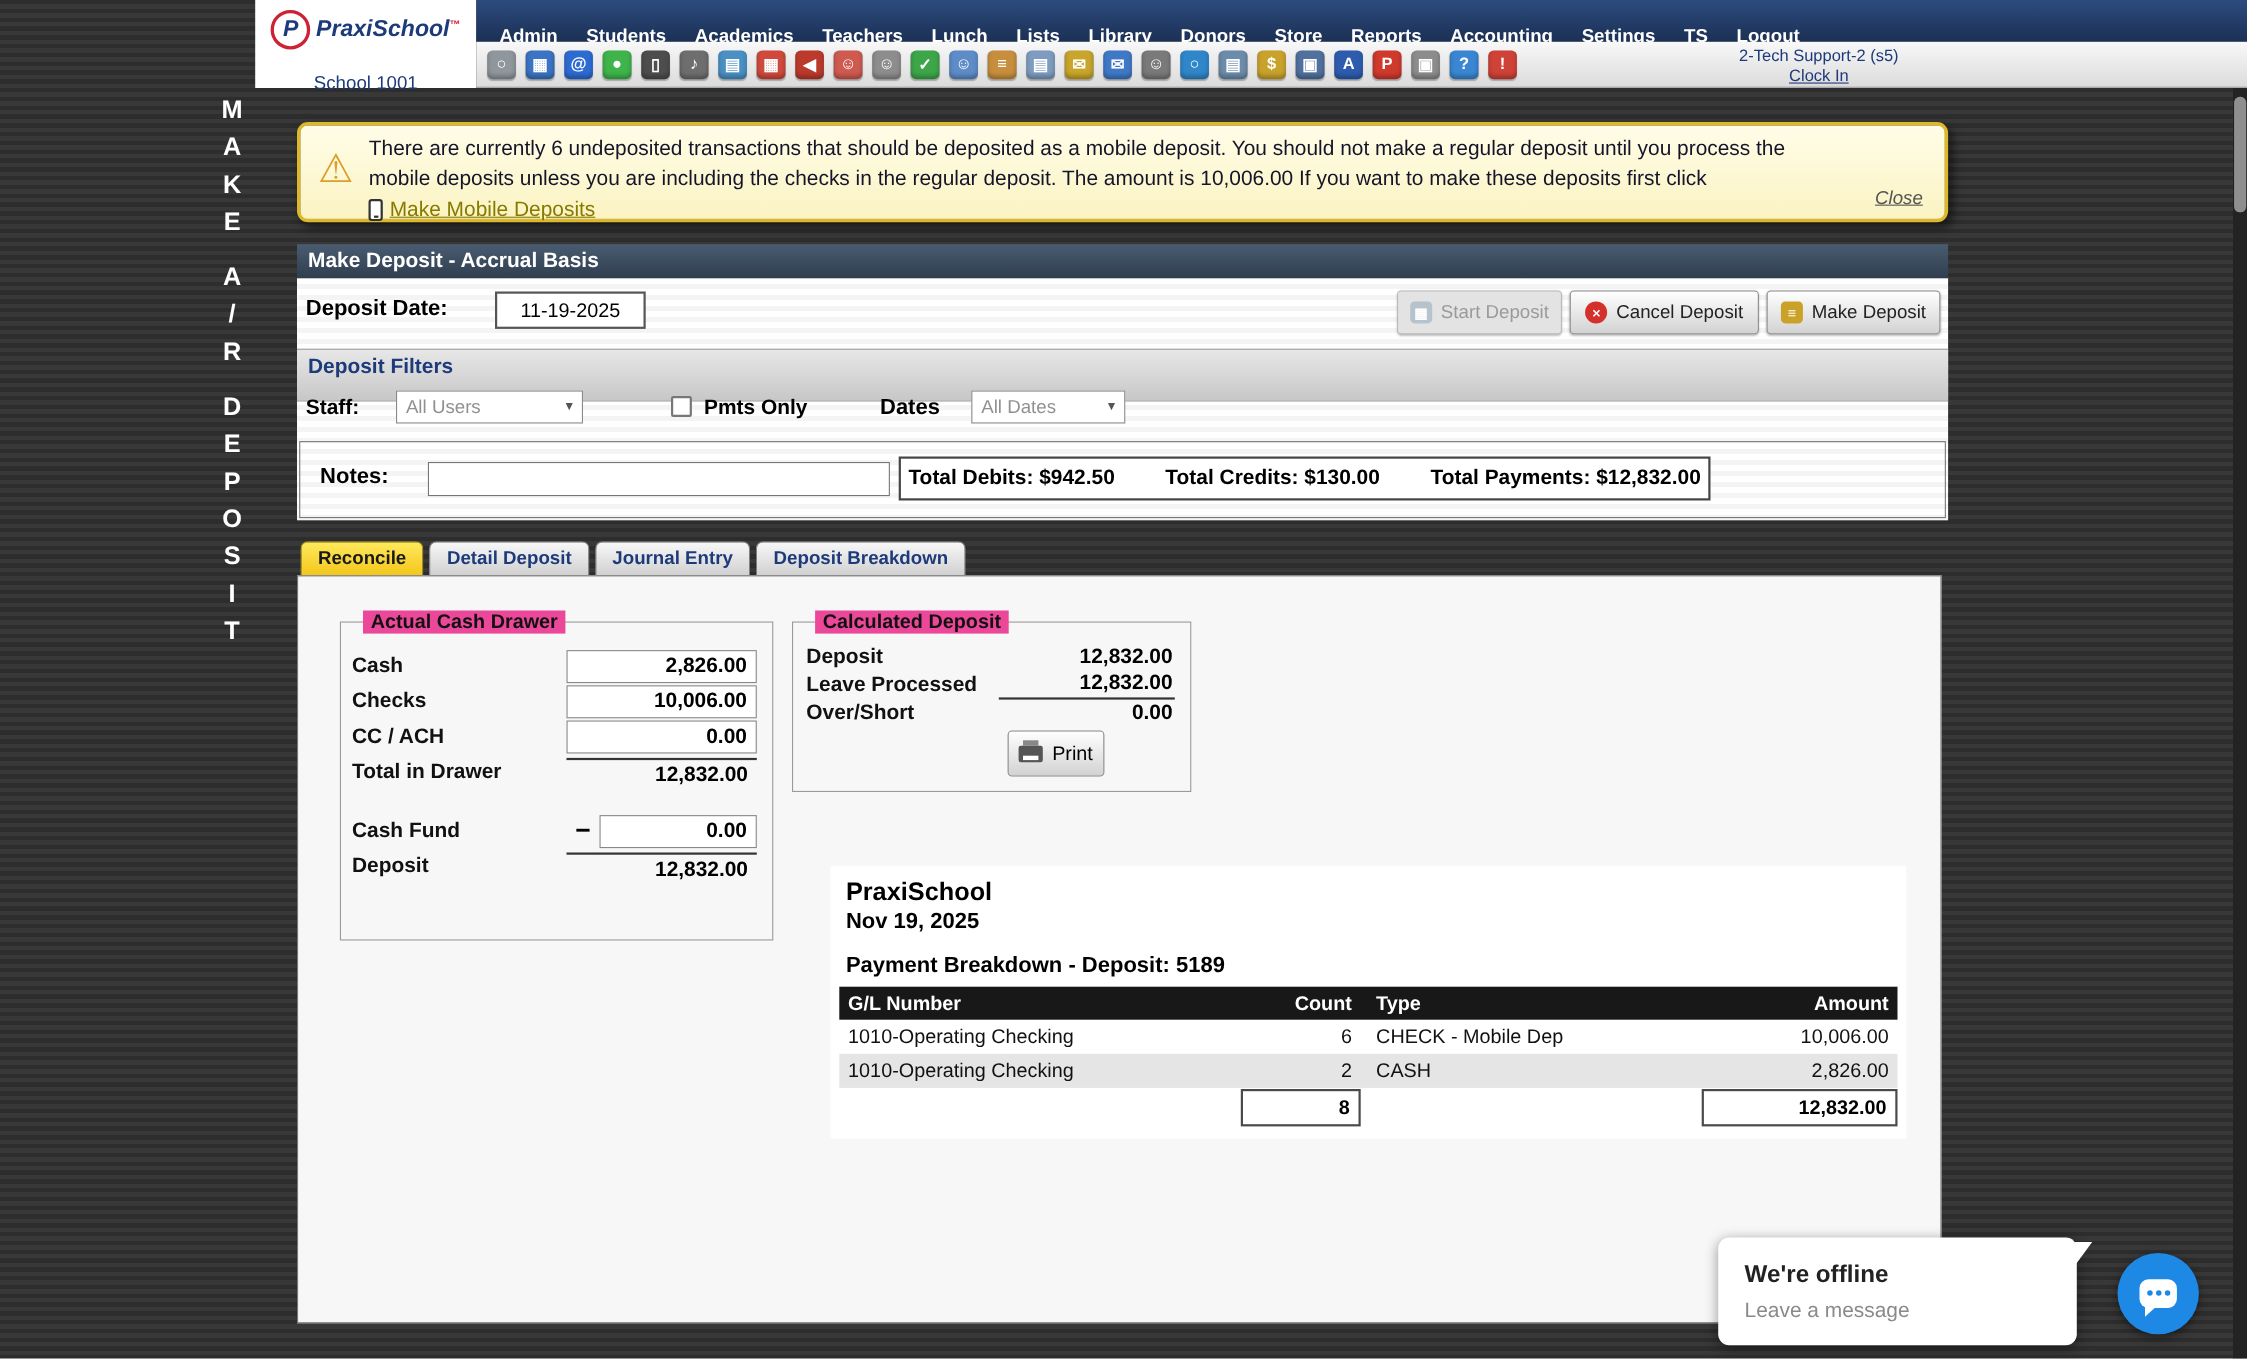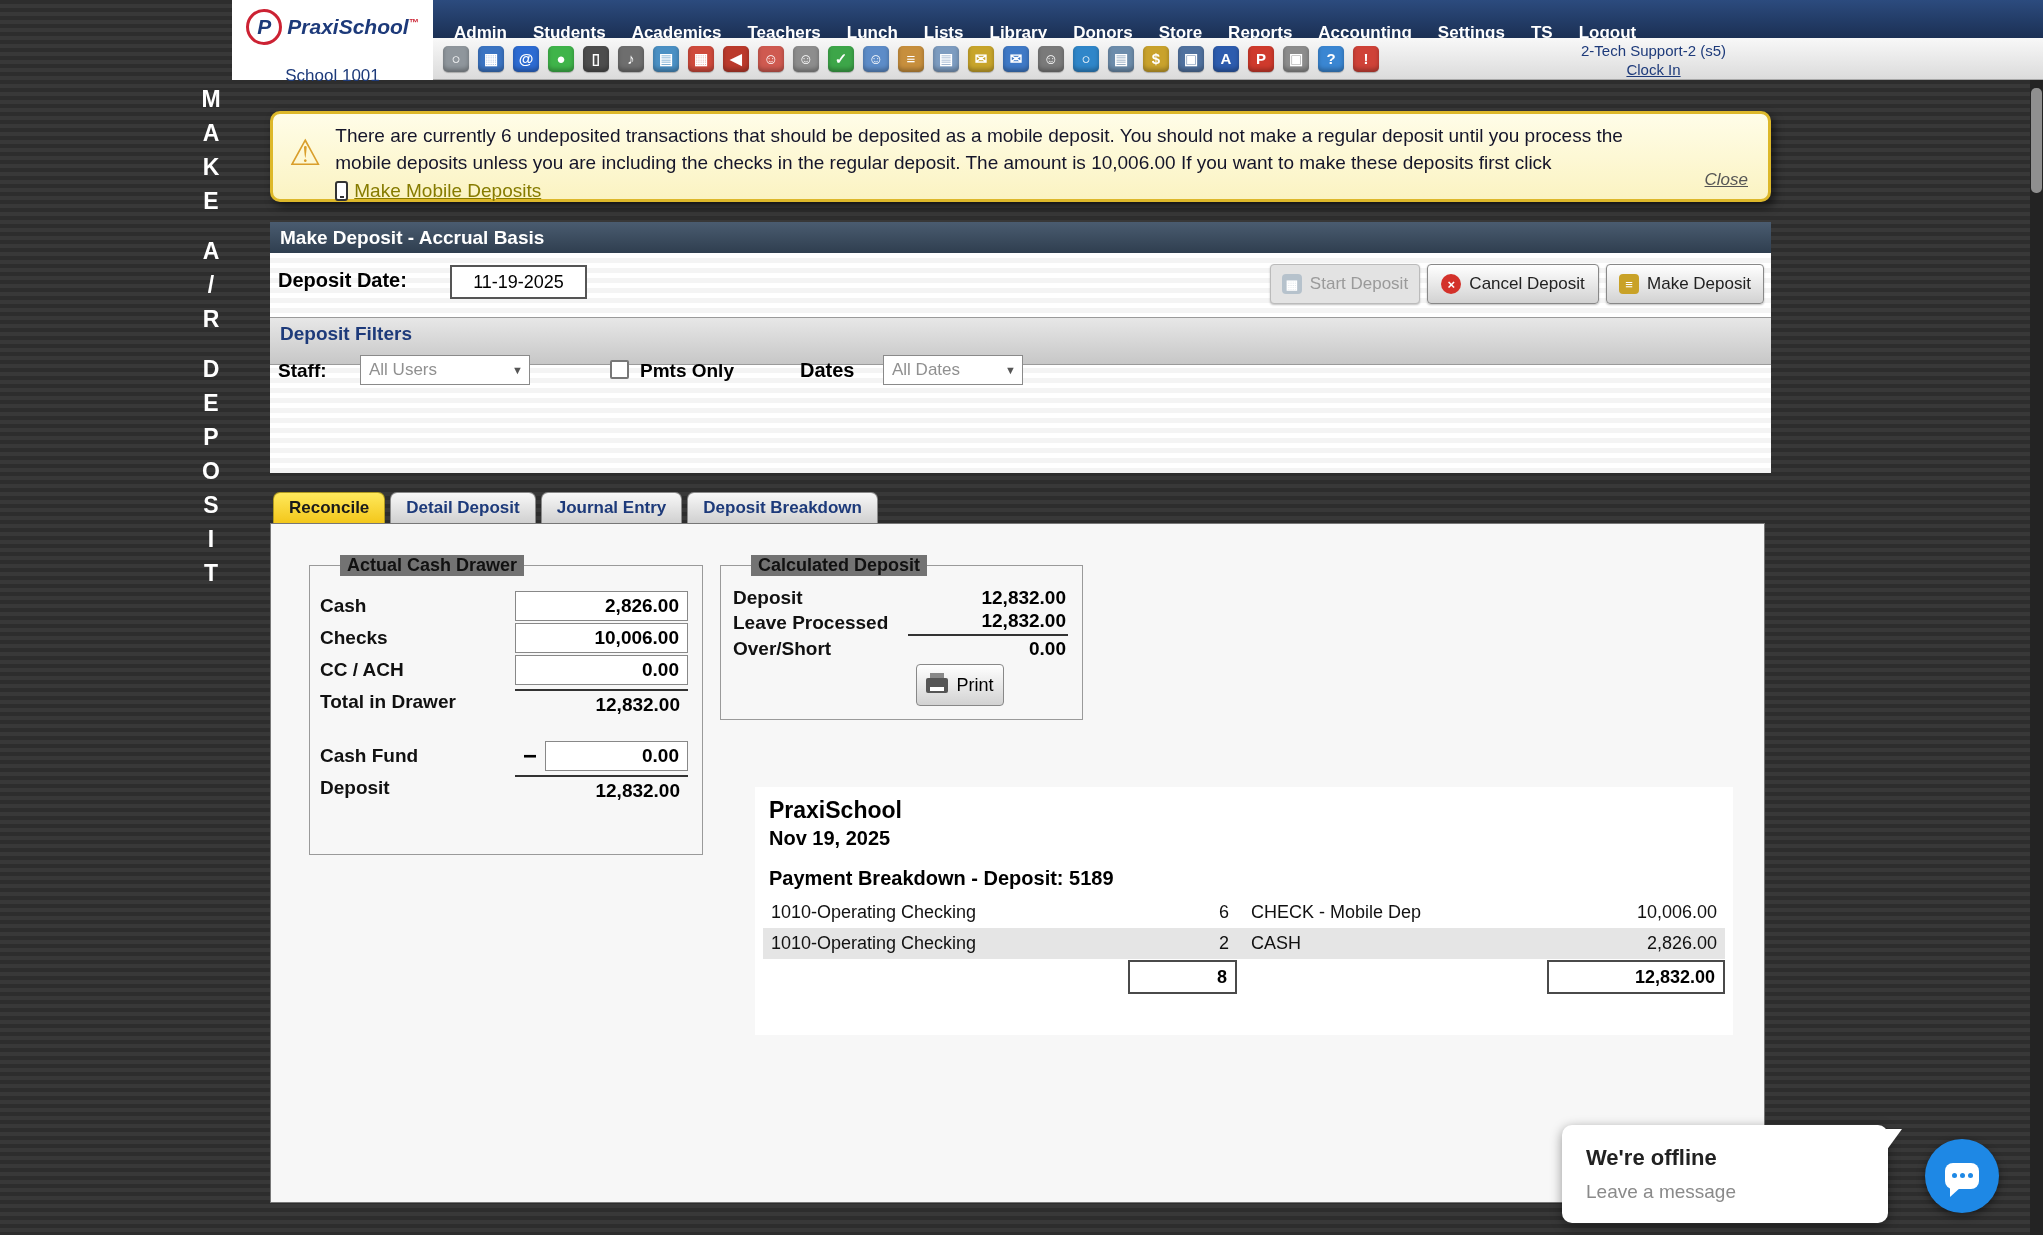--- a/index.html
+++ b/index.html
@@ -63,21 +63,21 @@
   .notes-label { position:absolute; left:18px; top:20px; font-size:20px; font-weight:bold; }
   .notes-input { position:absolute; left:116px; top:18px; width:420px; height:31px; border:1px solid #777; background:#fff; font-size:17px; padding:0 6px; }
   .totals-box { position:absolute; left:544px; top:13px; width:738px; height:40px; border:2px solid #444; background:#fff; display:flex; align-items:center; justify-content:center; gap:46px; font-size:19px; font-weight:bold; color:#000; }
   
   .tabs { position:absolute; left:273px; top:492px; height:31px; display:flex; gap:5px; }
   .tab { padding:0 15px; line-height:29px; border:1px solid #8a8a8a; border-bottom:none; border-radius:7px 7px 0 0; background:linear-gradient(180deg,#f8f8f8,#d0d0d0); color:#1d3a7a; font-weight:bold; font-size:17px; cursor:pointer; }
   .tab.active { background:linear-gradient(180deg,#ffe95c,#f3c71b); color:#1a1a1a; border-color:#b09a20; }
   
   .main-panel { position:absolute; left:270px; top:523px; width:1495px; height:680px; background:#f7f7f7; border:1px solid #777; }
   .fieldset { position:absolute; border:1px solid #9a9a9a; }
-  .legend { position:absolute; top:-11px; left:30px; background:#737373; padding:0 7px; font-size:18px; font-weight:bold; color:#111; }
+  .legend { position:absolute; top:-11px; left:20px; background:#ec4899; padding:0 7px; font-size:18px; font-weight:bold; color:#111; }
   .fs-drawer { left:38px; top:41px; width:394px; height:290px; padding:24px 14px 0 10px; }
   .fs-calc { left:449px; top:41px; width:363px; height:155px; padding:20px 14px 0 12px; }
   .frow { display:flex; align-items:center; height:32px; }
   .flabel { font-size:19px; font-weight:bold; color:#111; }
   .num-input { margin-left:auto; width:173px; height:30px; border:1px solid #888; background:#fff; font-size:19px; font-weight:bold; text-align:right; padding-right:8px; }
   .num-input.narrow { width:143px; margin-left:0; }
   .minus { margin-left:auto; margin-right:8px; font-size:24px; font-weight:bold; }
   .sum-val { margin-left:auto; width:173px; text-align:right; border-top:2px solid #333; padding:3px 8px 0 0; font-size:19px; font-weight:bold; }
   .spacer { height:22px; }
   .calc-val { margin-left:auto; width:160px; text-align:right; font-size:19px; font-weight:bold; padding-right:2px; }
@@ -232,20 +232,29 @@
     <span>All Users</span>
     <span class="sel-arrow">▼</span>
   </div>
   <span class="checkbox"></span>
   <span class="pmts-label">Pmts Only</span>
   <span class="dates-label">Dates</span>
   <div class="select sel-dates">
     <span>All Dates</span>
     <span class="sel-arrow">▼</span>
   </div>
+  <div class="notes-box">
+    <span class="notes-label">Notes:</span>
+    <input class="notes-input" value="" style="">
+    <div class="totals-box">
+      <span>Total Debits: $942.50</span>
+      <span>Total Credits: $130.00</span>
+      <span>Total Payments: $12,832.00</span>
+    </div>
+  </div>
 </div>
 
 <div class="tabs">
   <div class="tab active">Reconcile</div>
   <div class="tab">Detail Deposit</div>
   <div class="tab">Journal Entry</div>
   <div class="tab">Deposit Breakdown</div>
 </div>
 
 <div class="main-panel">
@@ -298,20 +307,26 @@
       <span class="print-icon"></span>
       <span>Print</span>
     </button>
   </div>
 
   <div class="report">
     <div class="rpt-company">PraxiSchool</div>
     <div class="rpt-date">Nov 19, 2025</div>
     <div class="rpt-title">Payment Breakdown - Deposit: 5189</div>
     <div class="rtable">
+      <div class="rrow rhead">
+        <div class="cl">G/L Number</div>
+        <div class="cr">Count</div>
+        <div class="cl2">Type</div>
+        <div class="cr">Amount</div>
+      </div>
       <div class="rrow rbody">
         <div class="cl">1010-Operating Checking</div>
         <div class="cr">6</div>
         <div class="cl2">CHECK - Mobile Dep</div>
         <div class="cr">10,006.00</div>
       </div>
       <div class="rrow rbody alt">
         <div class="cl">1010-Operating Checking</div>
         <div class="cr">2</div>
         <div class="cl2">CASH</div>

